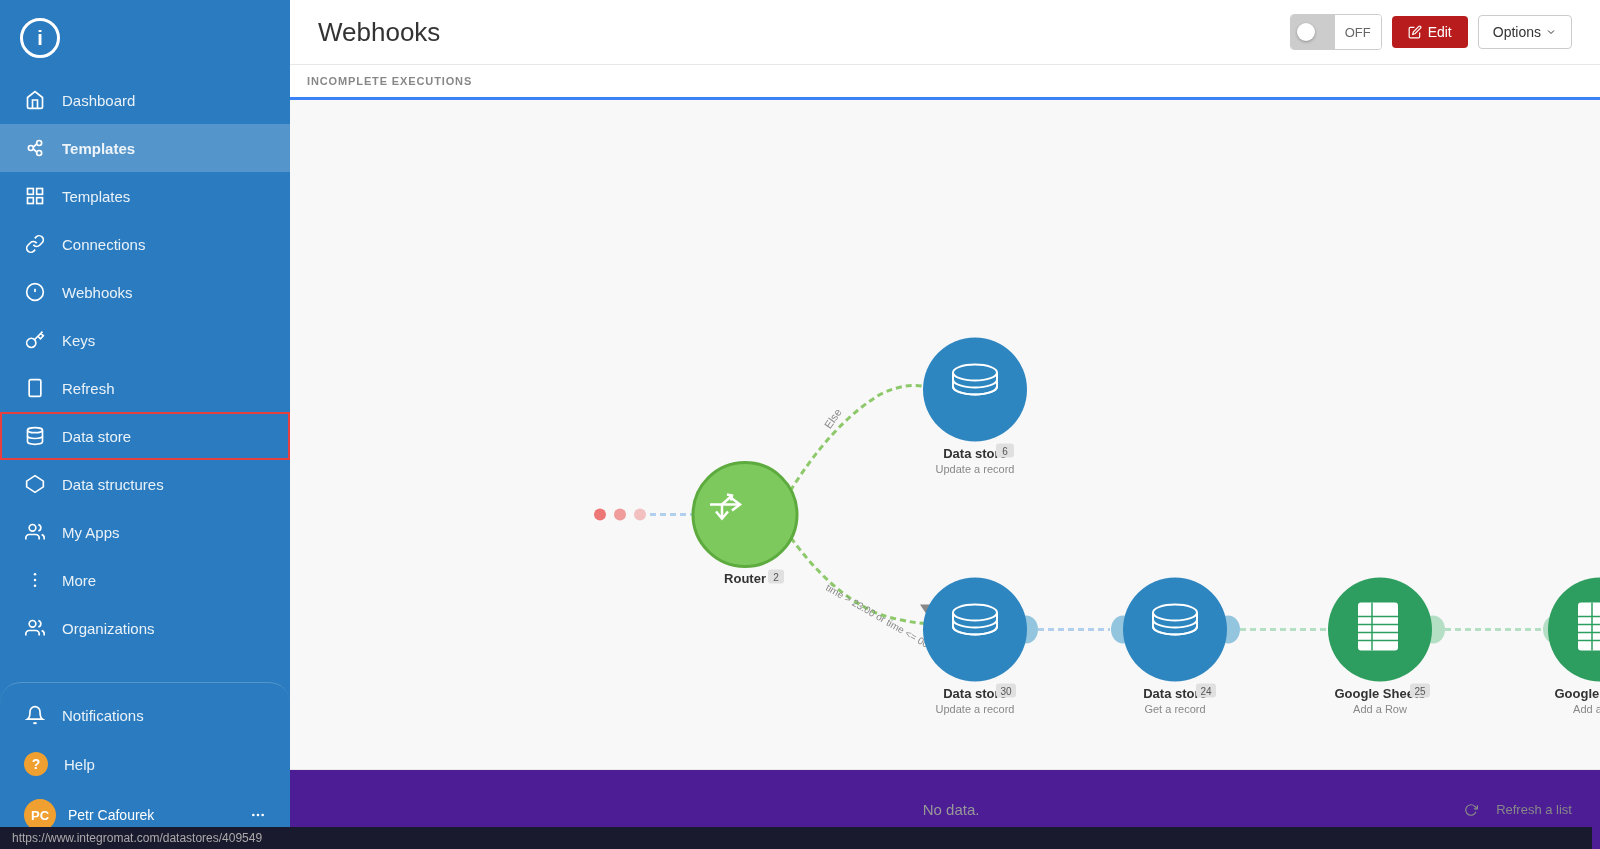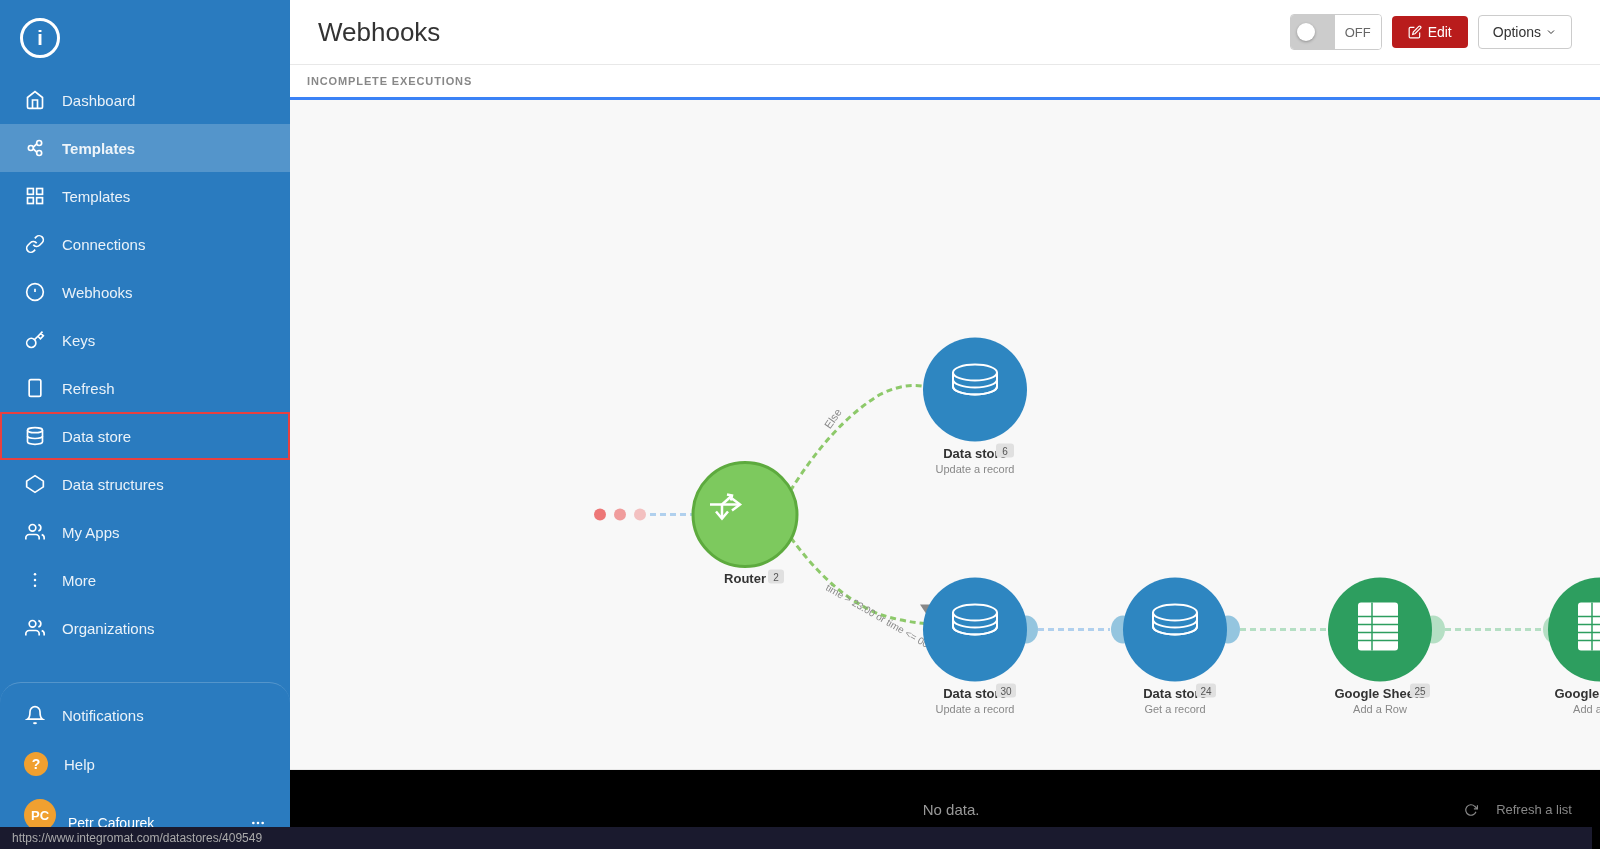--- a/index.html
+++ b/index.html
@@ -42,21 +42,21 @@
       outline: 2px solid #e84040;
       outline-offset: -2px;
     }
     .sidebar-icon { width: 22px; height: 22px; flex-shrink: 0; display: flex; align-items: center; justify-content: center; }
     .sidebar-bottom {
       border-top: 1px solid rgba(255,255,255,0.2);
       padding: 8px 0;
       border-radius: 21px;
     }
     .sidebar-user {
-      display: flex; align-items: flex-end;
+      display: flex; align-items: center;
       padding: 10px 24px;
       gap: 12px;
       color: white; font-size: 14px;
       cursor: pointer;
     }
     .user-avatar {
       width: 32px; height: 32px; border-radius: 50%;
       background: #f0a030; display: flex; align-items: center; justify-content: center;
       color: white; font-size: 13px; font-weight: 600;
     }
@@ -146,21 +146,21 @@
     .canvas-svg {
       position: absolute;
       top: 0; left: 0;
       width: 100%; height: 100%;
     }
 
     
     #bottom-panel {
       height: 80px;
       border-top: 1px solid #e8e8e8;
-      background: #000000;
+      background: #4c1d95;
       display: flex;
       align-items: center;
       justify-content: space-between;
       padding: 0 28px;
     }
     .no-data-text {
       flex: 1;
       text-align: center;
       font-size: 15px;
       color: #999;

